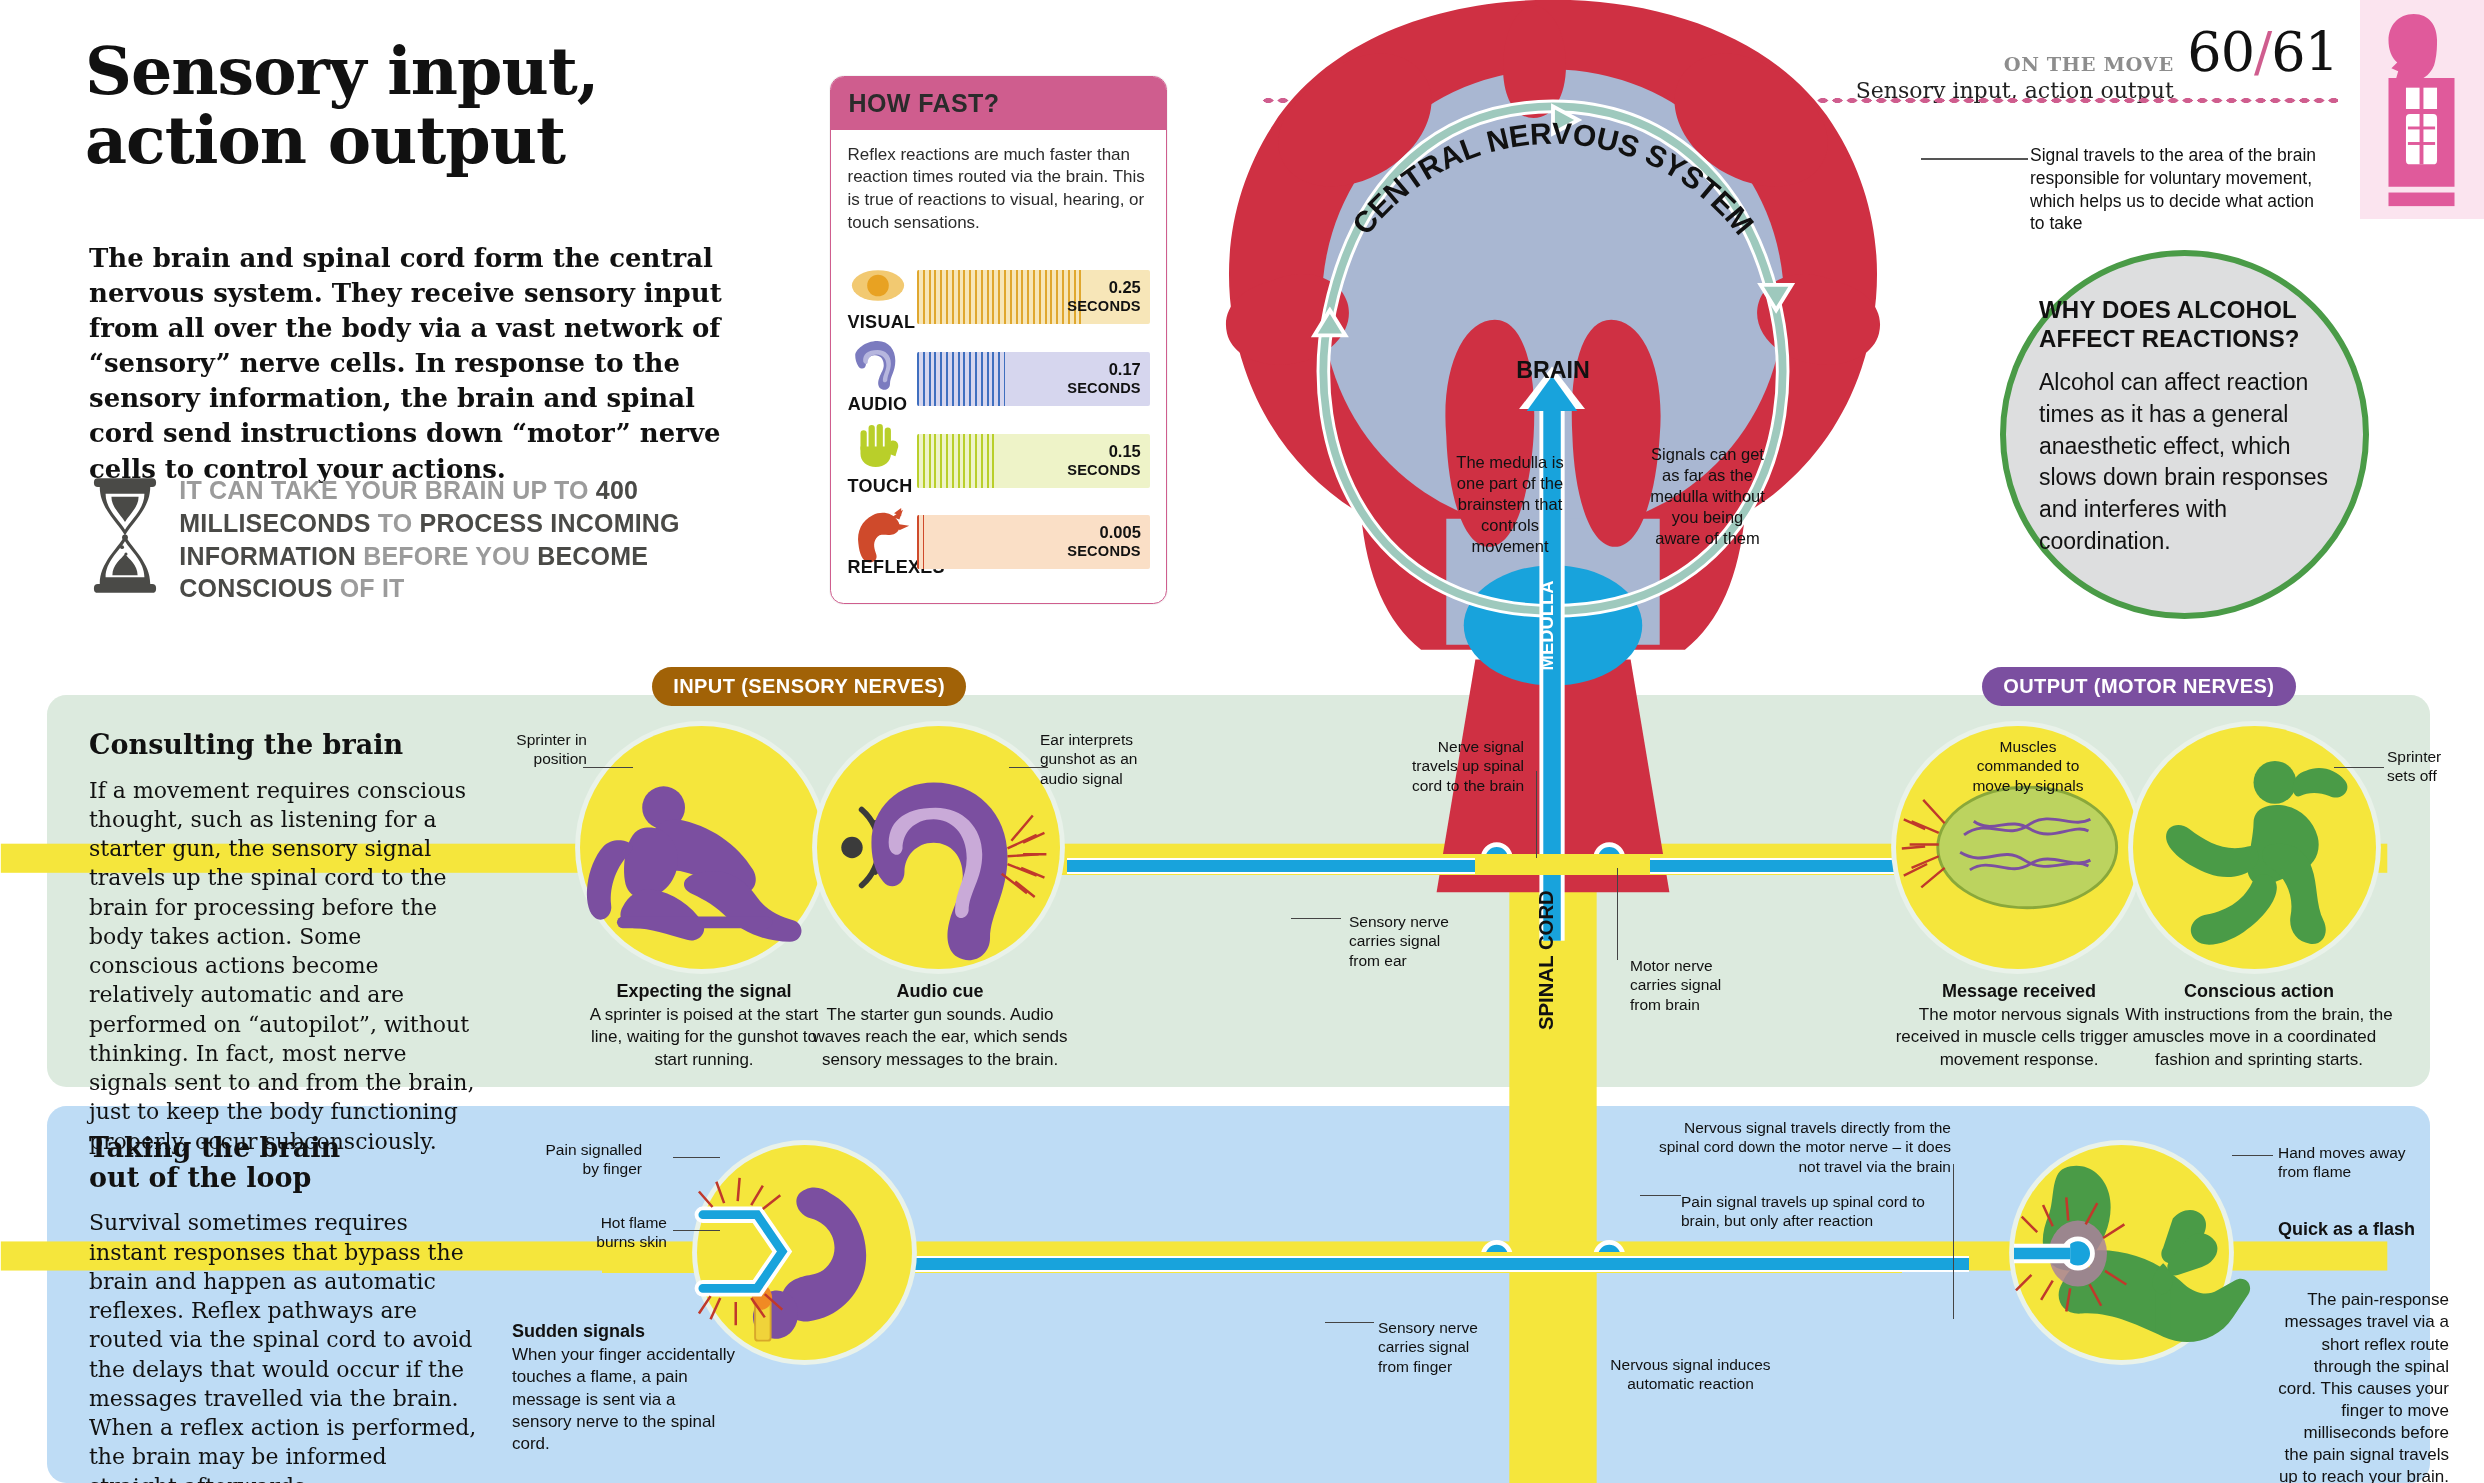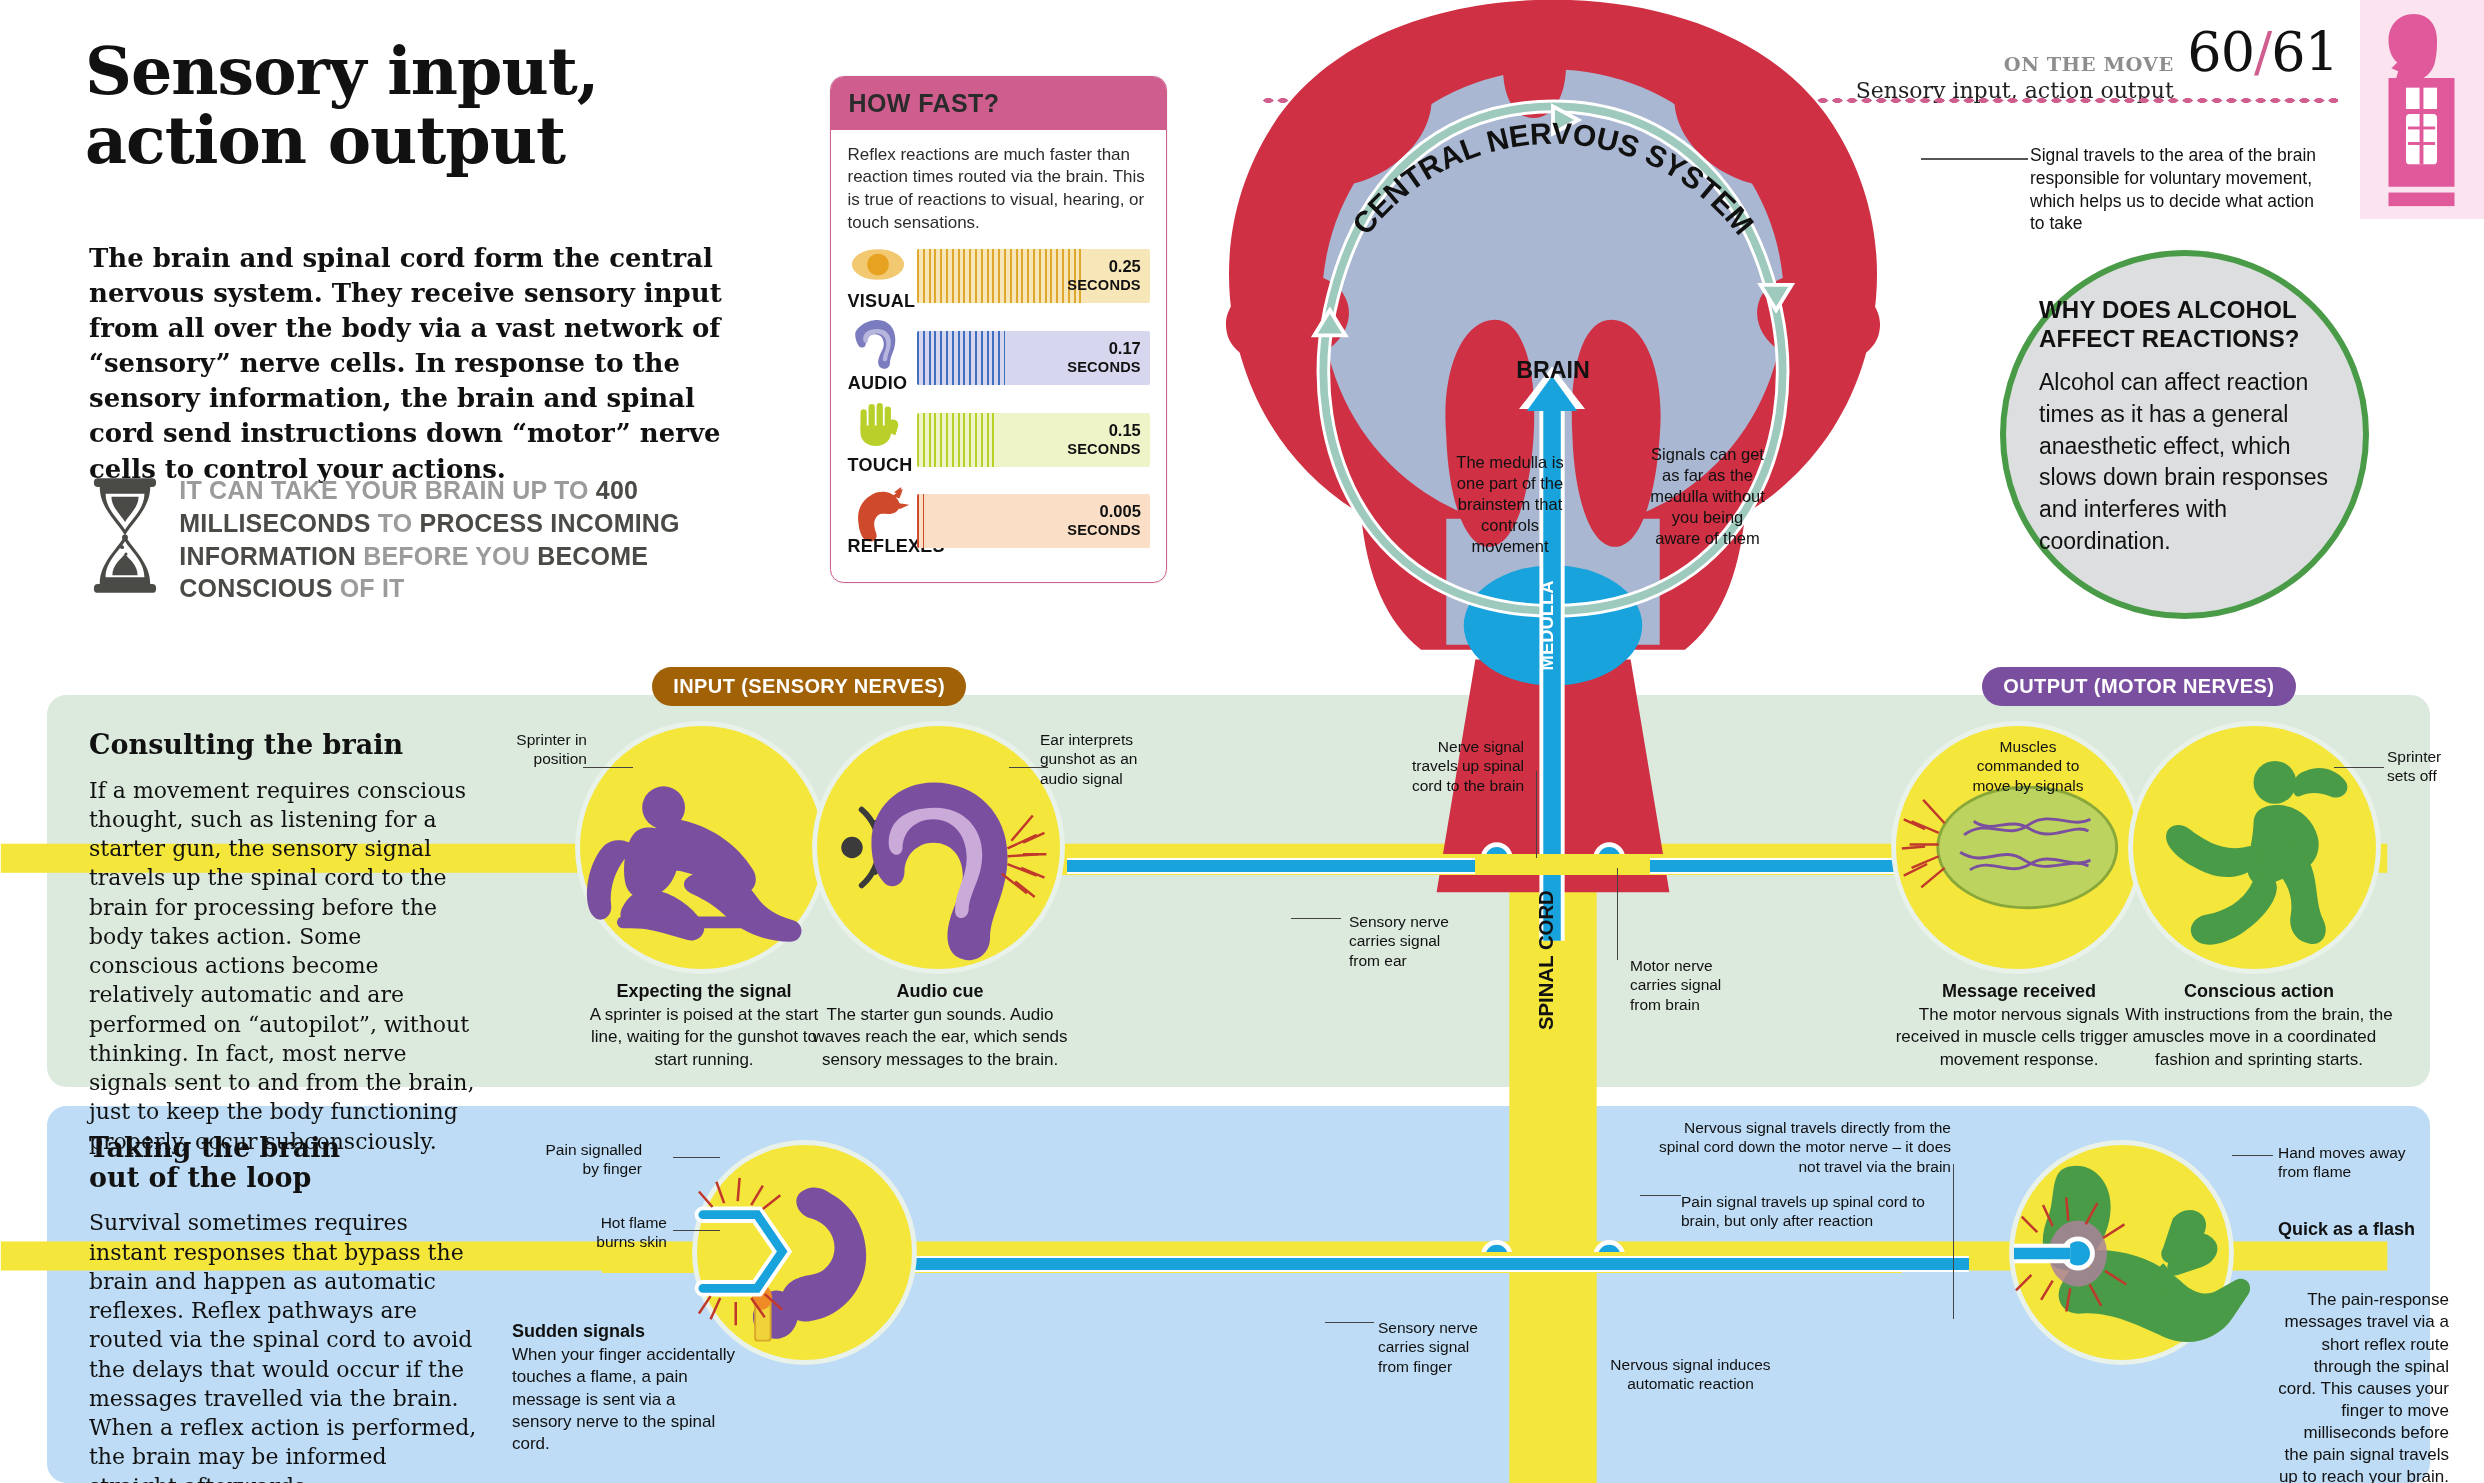--- a/index.html
+++ b/index.html
@@ -19,21 +19,21 @@
   #fact-text{font-size:25px;line-height:1.31;font-weight:bold;color:#9b9b9b;
        letter-spacing:0.2px;text-transform:uppercase;}
   #fact-text b{color:#4a4a47;}
 
   
   #how-fast-card{left:830px;top:76px;width:335px;background:#fff;border-radius:13.6px;
        box-shadow:0 0 0 1px rgba(0,0,0,.04);overflow:hidden;border:1.9px solid #cf5d8e;}
   #how-fast-header{background:#cf5d8e;color:#2b2b2b;font-weight:bold;font-size:25px;
        padding:11.6px 17.5px 12.6px;letter-spacing:0.4px;}
   #how-fast-body{padding:13.6px 16.5px 15.5px;}
-  #how-fast-intro{font-size:17px;line-height:1.33;color:#2b2b2b;margin-bottom:6px;}
+  #how-fast-intro{font-size:17px;line-height:1.33;color:#2b2b2b;margin-bottom:27px;}
   .speed-row{display:flex;align-items:center;gap:9.7px;margin-bottom:9.7px;}
   .speed-icon-wrap{width:60px;flex:0 0 60px;text-align:center;}
   .speed-icon{height:43px;display:flex;align-items:flex-end;justify-content:center;}
   .speed-label{font-size:18px;font-weight:bold;letter-spacing:0.3px;margin-top:8px;}
   .speed-bar{position:relative;flex:1;height:54px;border-radius:1.9px;overflow:hidden;
        display:flex;align-items:center;justify-content:flex-end;}
   .speed-hatch{position:absolute;left:0;top:0;bottom:0;}
   .speed-val{position:relative;text-align:right;padding-right:8.7px;font-weight:bold;
        font-size:16.5px;line-height:1.08;z-index:2;}
   .speed-val .unit{font-size:14.6px;letter-spacing:0.2px;}

